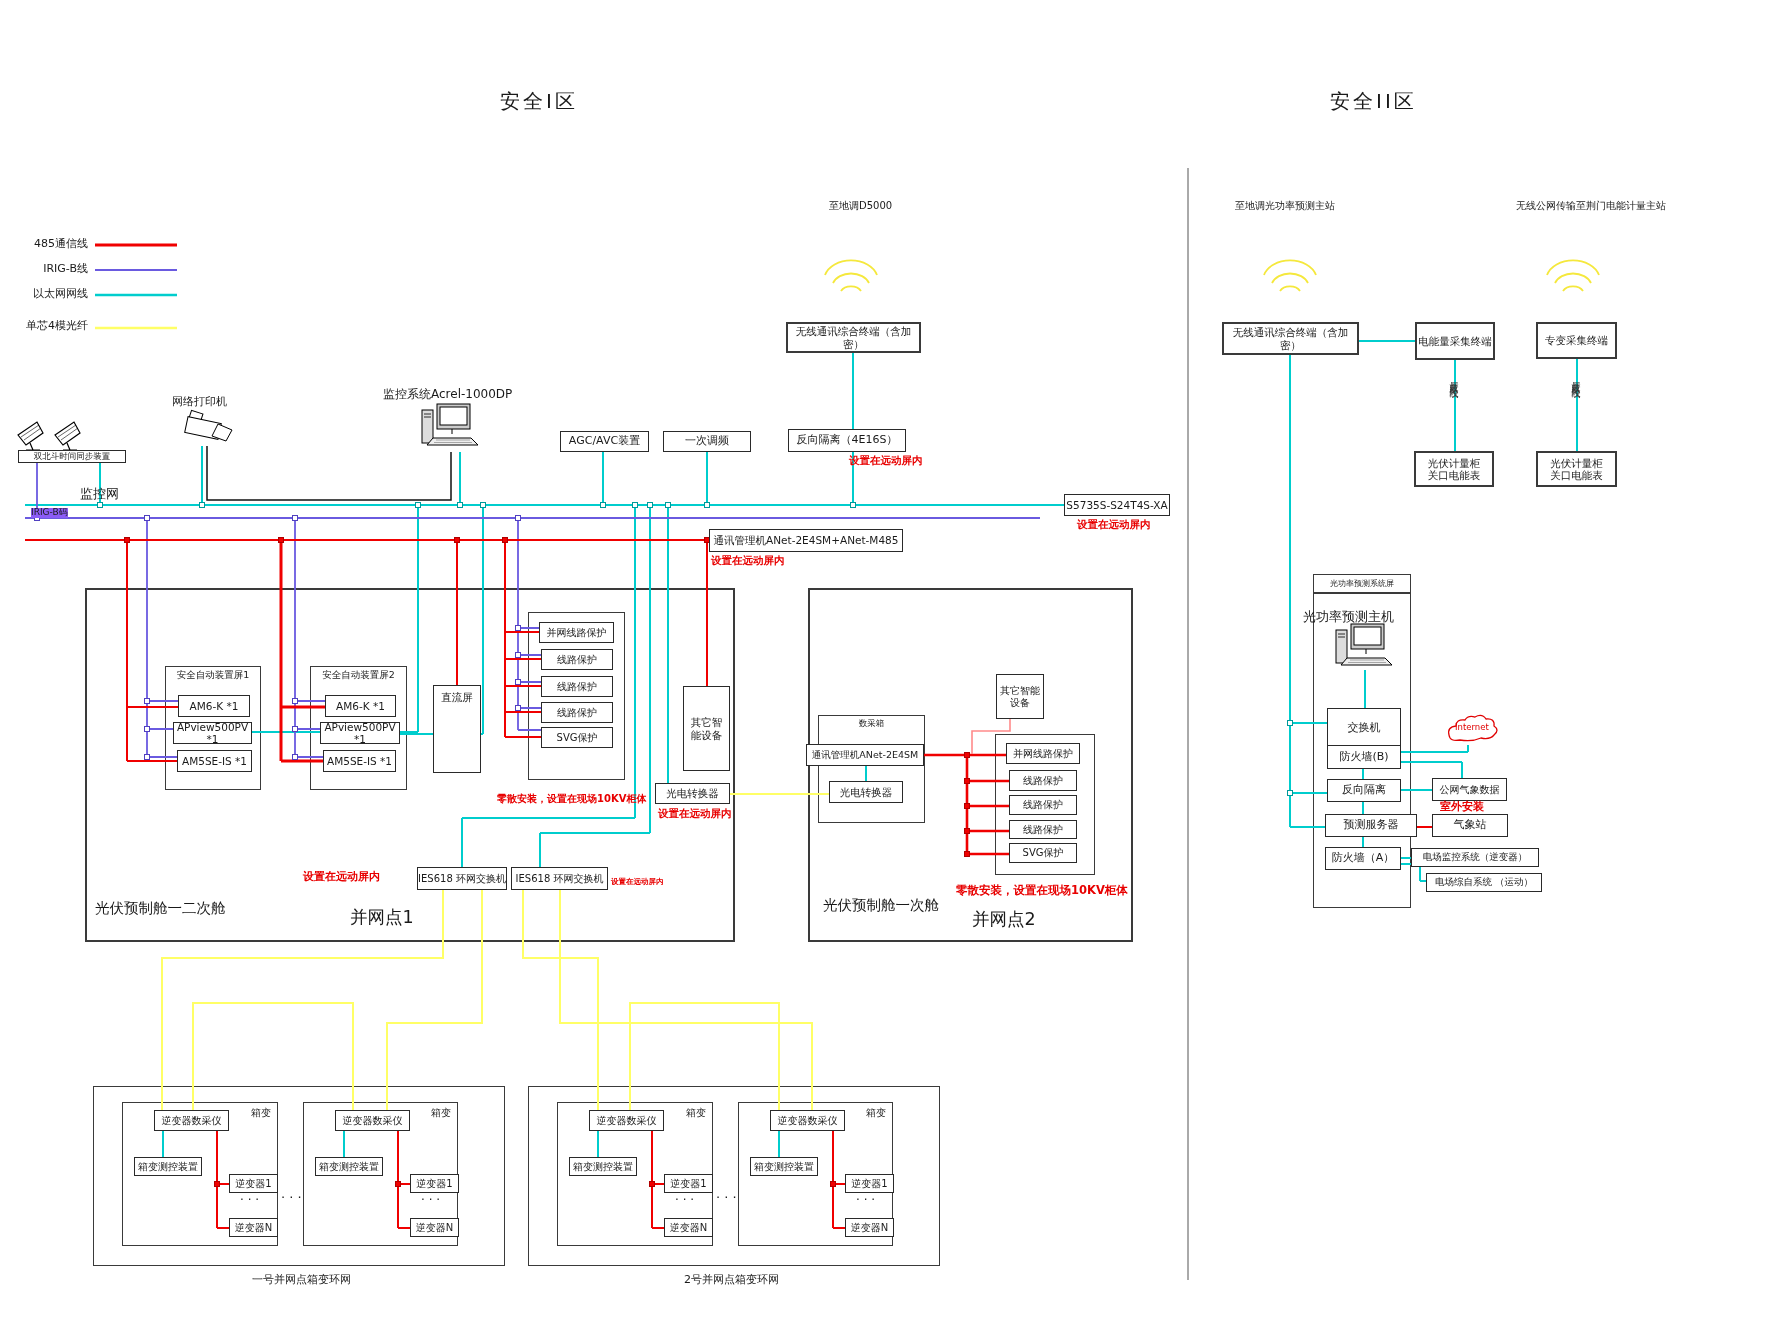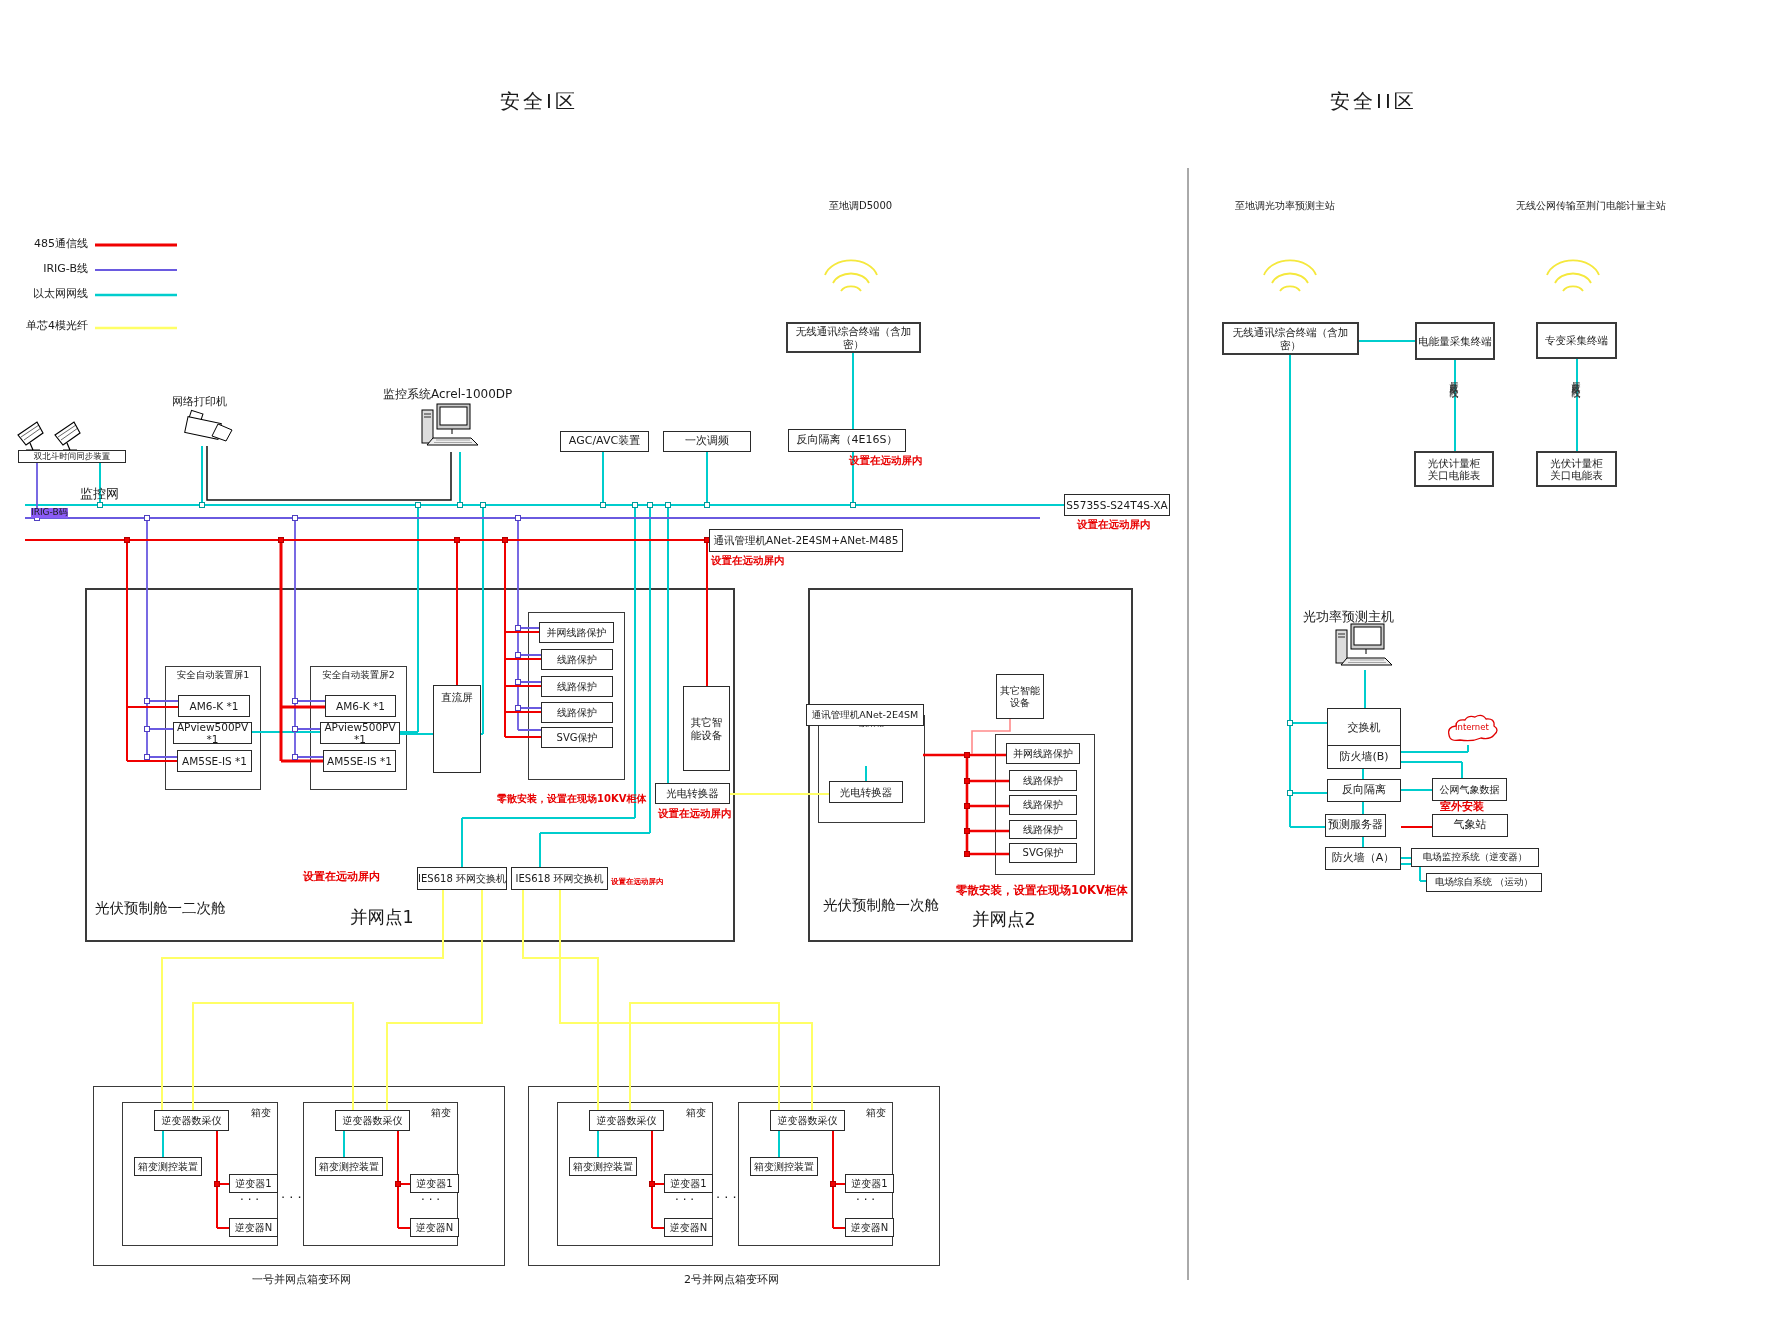--- a/index.html
+++ b/index.html
@@ -257,21 +257,21 @@
   <div class="lbl red" style="left:611px;top:878px;font-size:7.5px;">设置在远动屏内</div>
 
   <div class="lbl" style="left:95px;top:901px;font-size:14.5px;">光伏预制舱一二次舱</div>
   <div class="lbl" style="left:350px;top:908px;font-size:17.5px;">并网点1</div>
 
   <div class="panel" style="left:808px;top:588px;width:325px;height:354px;"></div>
 
   <div class="panel thin" style="left:818px;top:715px;width:107px;height:108px;">
     <div class="ptitle" style="font-size:8.5px;">数采箱</div>
   </div>
-  <div class="bx" style="left:806px;top:704px;width:118px;height:22px;font-size:9.5px;">通讯管理机ANet-2E4SM</div>
+  <div class="bx" style="left:806px;top:744px;width:118px;height:22px;font-size:9.5px;">通讯管理机ANet-2E4SM</div>
   <div class="bx" style="left:829px;top:781px;width:74px;height:22px;font-size:10.5px;">光电转换器</div>
 
   <div class="bx wrap2" style="left:996px;top:674px;width:48px;height:45px;font-size:10px;">其它智能设备</div>
 
   <div class="panel thin" style="left:995px;top:734px;width:100px;height:141px;"></div>
   <div class="bx" style="left:1006px;top:743px;width:74px;height:21px;font-size:10px;">并网线路保护</div>
   <div class="bx" style="left:1009px;top:770px;width:68px;height:21px;font-size:10px;">线路保护</div>
   <div class="bx" style="left:1009px;top:795px;width:68px;height:20px;font-size:10px;">线路保护</div>
   <div class="bx" style="left:1009px;top:820px;width:68px;height:19px;font-size:10px;">线路保护</div>
   <div class="bx" style="left:1009px;top:843px;width:68px;height:20px;font-size:10px;">SVG保护</div>
@@ -340,26 +340,29 @@
 
   <div class="bx bx2" style="left:1414px;top:451px;width:80px;height:36px;font-size:10.5px;flex-direction:column;">
     <span>光伏计量柜</span>
     <span>关口电能表</span>
   </div>
   <div class="bx bx2" style="left:1536px;top:451px;width:81px;height:36px;font-size:10.5px;flex-direction:column;">
     <span>光伏计量柜</span>
     <span>关口电能表</span>
   </div>
 
+  <div class="panel thin" style="left:1313px;top:574px;width:98px;height:334px;">
+    <div class="band">光功率预测系统屏</div>
+  </div>
   <div class="lbl" style="left:1303px;top:610px;font-size:13px;">光功率预测主机</div>
 
   <div class="bx" style="left:1327px;top:708px;width:74px;height:41px;">交换机</div>
   <div class="bx" style="left:1327px;top:745px;width:74px;height:24px;">防火墙(B)</div>
   <div class="bx" style="left:1327px;top:779px;width:74px;height:23px;">反向隔离</div>
   <div class="bx" style="left:1432px;top:778px;width:75px;height:23px;font-size:10px;">公网气象数据</div>
   <div class="lbl red" style="left:1440px;top:801px;font-size:11px;">室外安装</div>
-  <div class="bx" style="left:1325px;top:814px;width:61px;height:23px;">预测服务器</div>
+  <div class="bx" style="left:1325px;top:814px;width:92px;height:23px;">预测服务器</div>
   <div class="bx" style="left:1432px;top:814px;width:76px;height:23px;">气象站</div>
   <div class="bx" style="left:1325px;top:847px;width:76px;height:23px;">防火墙（A）</div>
   <div class="bx" style="left:1411px;top:848px;width:128px;height:19px;font-size:9.5px;">电场监控系统（逆变器）</div>
   <div class="bx" style="left:1426px;top:873px;width:116px;height:19px;font-size:9.5px;">电场综自系统 （运动）</div>
 
 </div>
 
 </body></html>

